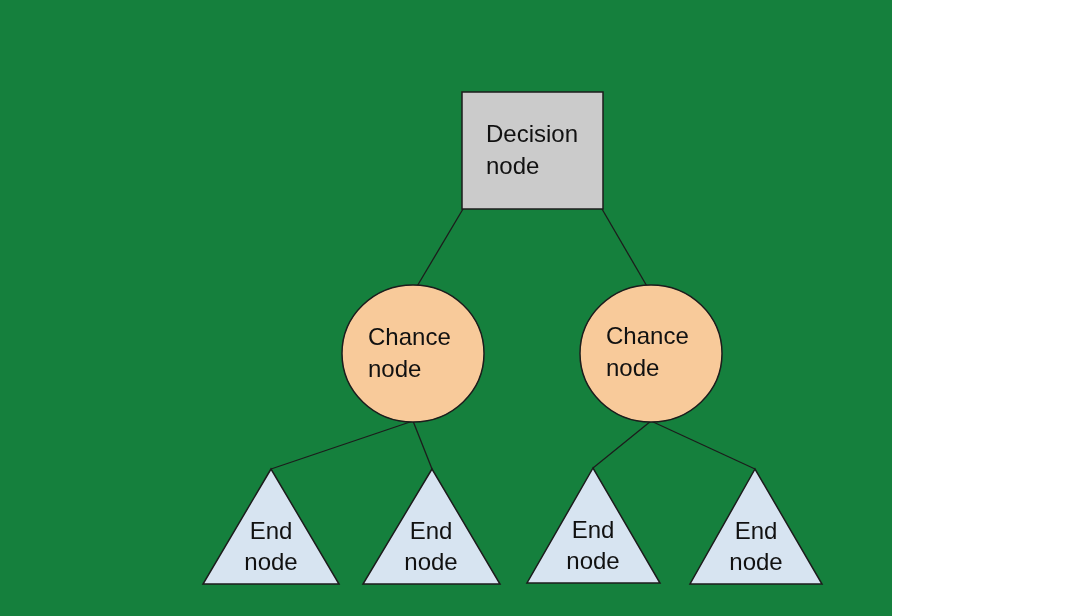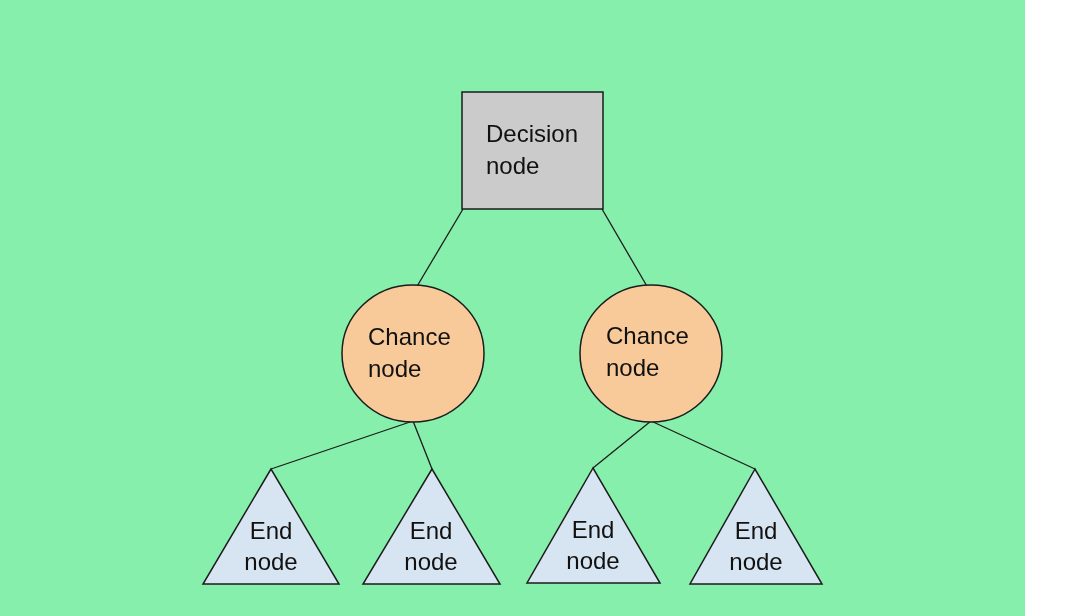--- a/index.html
+++ b/index.html
@@ -2,23 +2,23 @@
 <html><head>
 <meta charset="utf-8">
 <style>
   html, body {
     margin: 0;
     padding: 0;
     background: #ffffff;
   }
   .canvas {
     position: relative;
-    width: 1025px;
+    width: 892px;
     height: 616px;
-    background: #86efac;
+    background: #15803d;
     overflow: hidden;
     text-align: right;
   }
   svg {
     display: block;
   }
   .edge {
     stroke: #1c1c1c;
     stroke-width: 1.3;
     fill: none;

